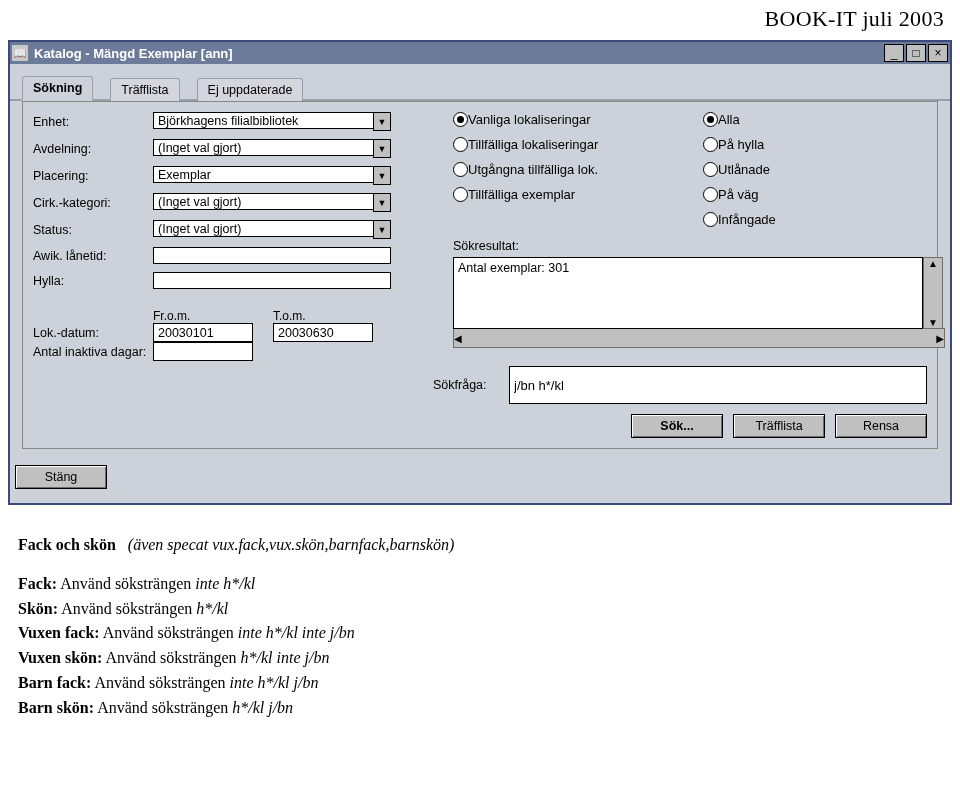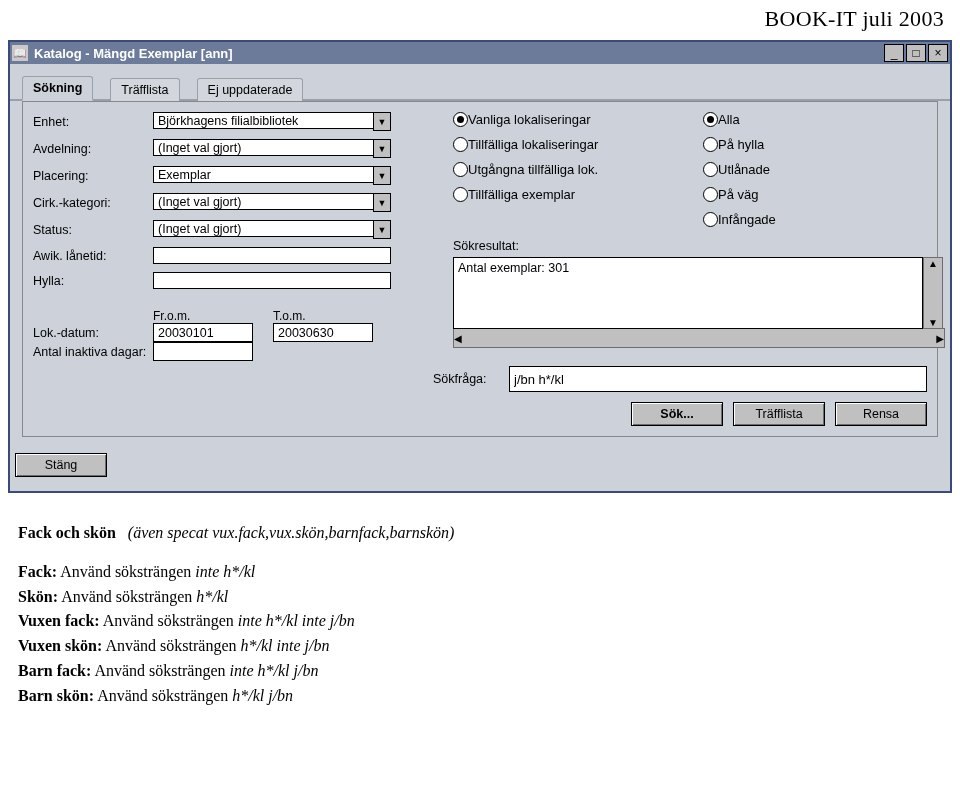--- a/index.html
+++ b/index.html
@@ -162,21 +162,21 @@
     height:18px; width:490px; border:1px solid #6d6d6d; background:#c0c0c0;
     display:flex;justify-content:space-between;align-items:center;font-size:10px;
     margin-top:-1px;
   }
   .sokfraga-row {
     display:flex; align-items:center; gap:8px; margin-top:10px;
   }
   .sokfraga-row .lbl2 { width:68px; font-size:12.5px; }
   .sokfraga-row .qfield {
     flex:1; height:20px; border:1px solid #000; background:#fff;
-    padding:2px 4px; font-size:13px;
+    padding:8px 4px; font-size:13px;
   }
   .buttonrow {
     display:flex; justify-content:flex-end; gap:10px; margin-top:10px;
   }
   .btn3d {
     min-width:90px; height:22px;
     background:#c0c0c0;
     border:1px solid #000;
     box-shadow: inset 1px 1px 0 #fff, inset -1px -1px 0 #6d6d6d;
     display:flex;align-items:center;justify-content:center;

